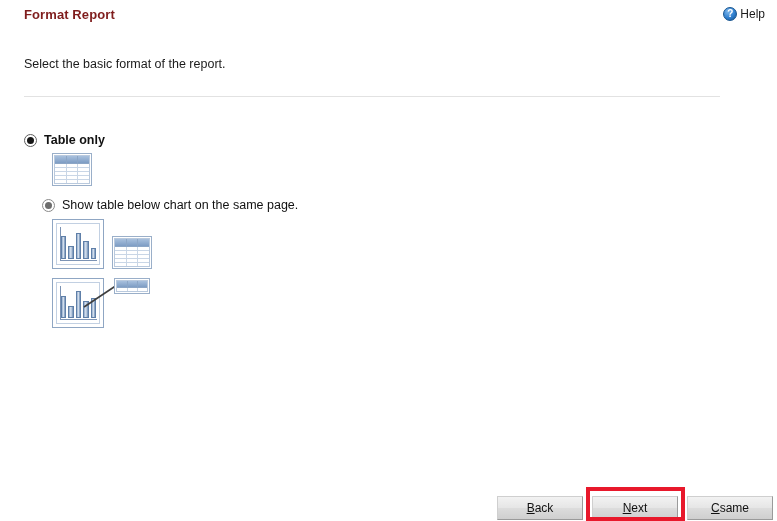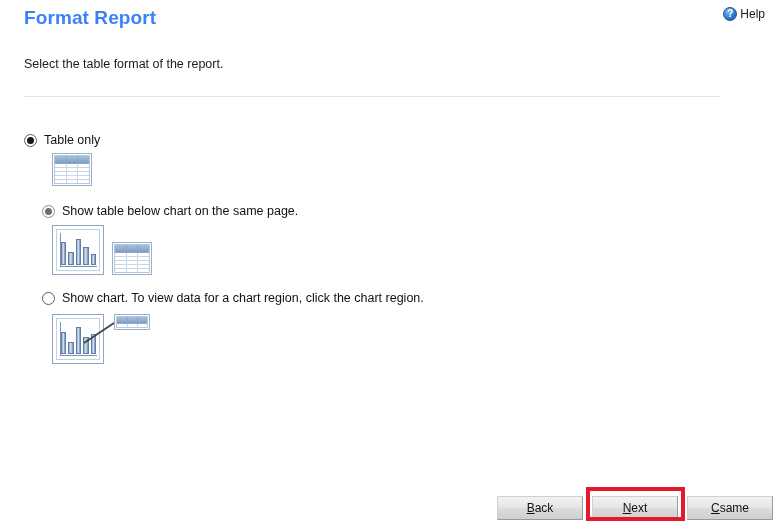--- a/index.html
+++ b/index.html
@@ -17,23 +17,23 @@
     position: relative;
     overflow: hidden;
     -webkit-font-smoothing: antialiased;
   }
 
   
   #page-title {
     position: absolute;
     left: 24px;
     top: 7px;
-    font-size: 19px;
+    font-size: 13px;
     font-weight: bold;
-    color: #3b82f6;
+    color: #7f1d1d;
     letter-spacing: .1px;
   }
 
   #help-link {
     position: absolute;
     right: 12px;
     top: 7px;
     display: flex;
     align-items: center;
     gap: 3px;
@@ -123,21 +123,21 @@
   }
   .radio.muted {
     border-color: #8a8a8a;
   }
 
   .option-label {
     font-size: 12.5px;
     line-height: 14px;
     color: #111111;
   }
-  .option-label.bold { font-weight: normal; }
+  .option-label.bold { font-weight: bold; }
 
   .sub-option {
     margin-left: 18px;
   }
 
   
   .tbl {
     box-sizing: border-box;
     border: 1px solid #9aafc9;
     background: #ffffff;
@@ -328,39 +328,39 @@
 </head>
 <body>
 
 <div id="page-title">Format Report</div>
 
 <div id="help-link">
   <span class="help-icon"></span>
   <span class="help-label">Help</span>
 </div>
 
-<div id="instruction">Select the table format of the report.</div>
+<div id="instruction">Select the basic format of the report.</div>
 <div id="divider"></div>
 
 <div id="options">
 
   <div class="option-row">
     <span class="radio checked"></span>
     <span class="option-label bold">Table only</span>
   </div>
 
   <div class="tbl" id="icon-table-only">
     <div class="tbl-inner">
       <div class="tbl-head"></div>
       <div class="tbl-body"></div>
     </div>
   </div>
 
 
-  <div class="option-row sub-option" style="margin-top:18px">
+  <div class="option-row sub-option" style="margin-top:12px">
     <span class="radio checked muted"></span>
     <span class="option-label">Show table below chart on the same page.</span>
   </div>
 
   <div class="icon-row" id="icon-chart-table">
     <div class="chart-box">
       <div class="chart-inner">
         <div class="chart-plot">
           <div class="bar" style="height:72%"></div>
           <div class="bar" style="height:40%"></div>
@@ -373,24 +373,20 @@
       </div>
     </div>
     <div class="tbl">
       <div class="tbl-inner">
         <div class="tbl-head"></div>
         <div class="tbl-body"></div>
       </div>
     </div>
   </div>
 
-  <div class="option-row sub-option" style="margin-top:16px">
-    <span class="radio"></span>
-    <span class="option-label">Show chart. To view data for a chart region, click the chart region.</span>
-  </div>
 
   <div id="icon-chart-callout">
     <div class="chart-box">
       <div class="chart-inner">
         <div class="chart-plot">
           <div class="bar" style="height:70%"></div>
           <div class="bar" style="height:38%"></div>
           <div class="bar" style="height:84%"></div>
           <div class="bar" style="height:52%"></div>
           <div class="bar" style="height:62%"></div>

